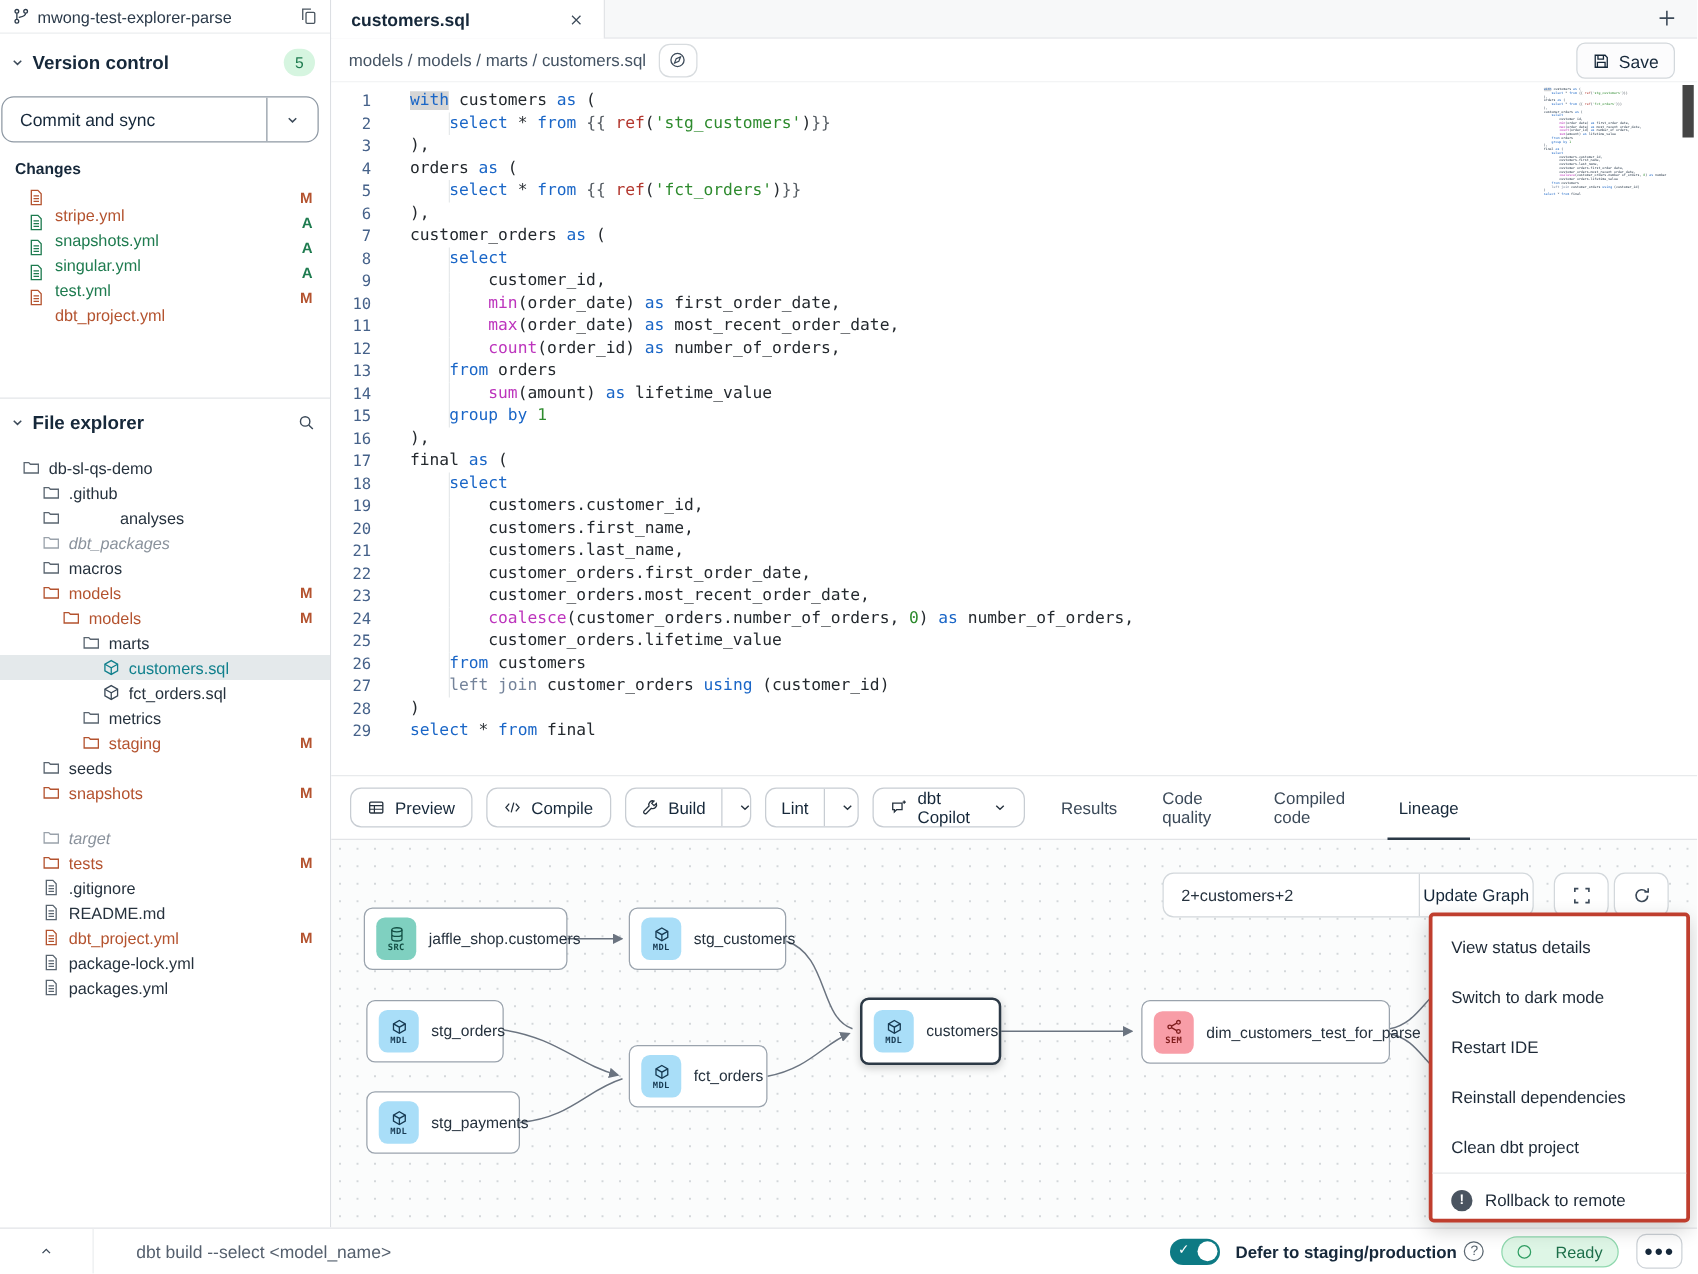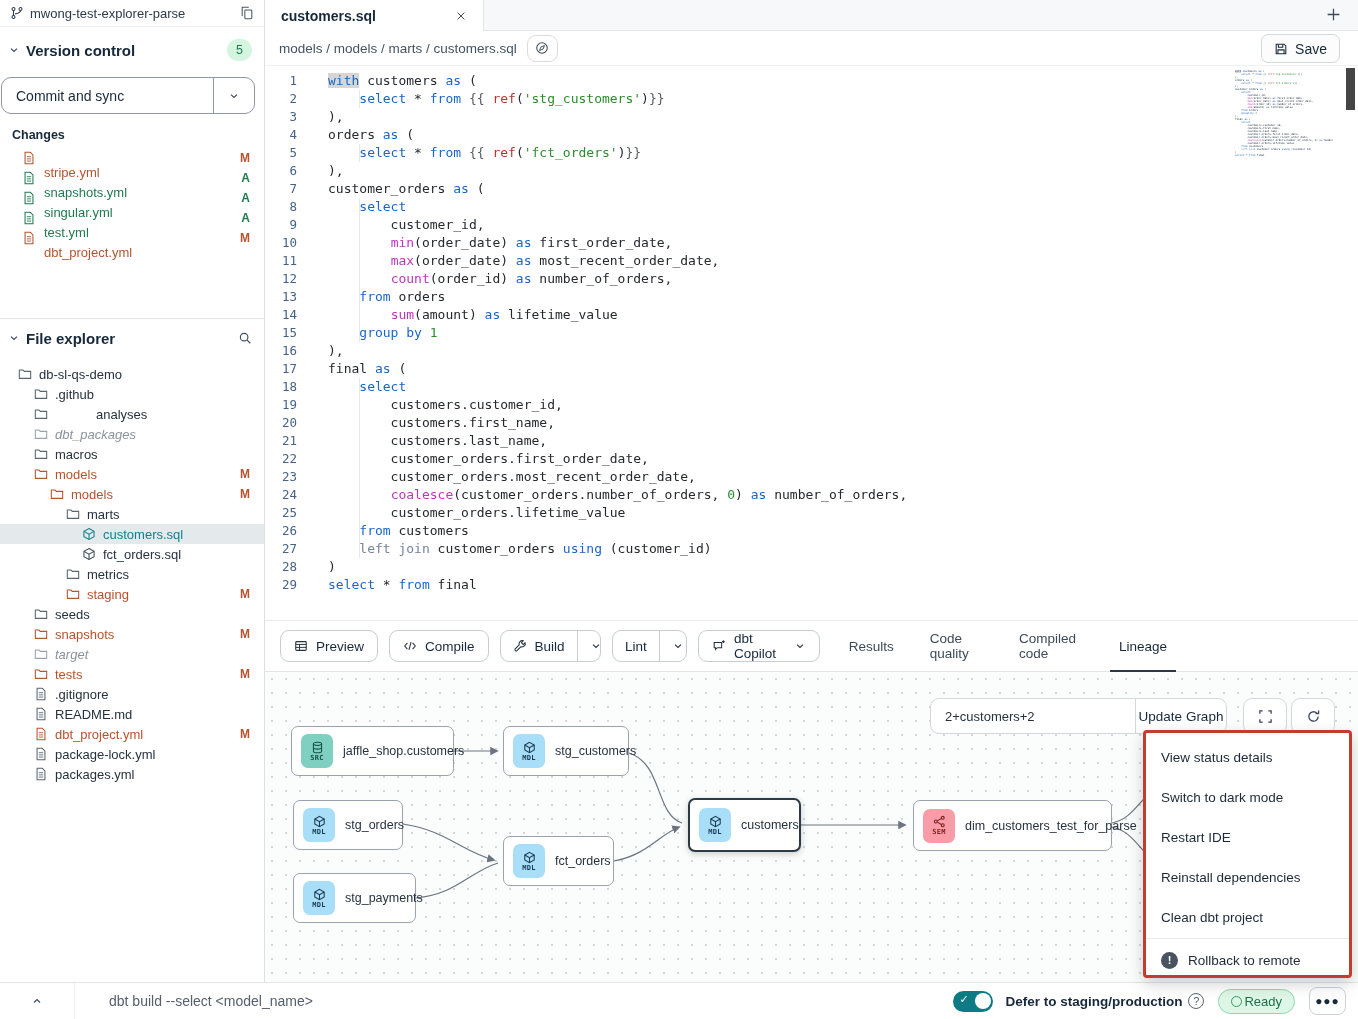--- a/index.html
+++ b/index.html
@@ -114,21 +114,21 @@
   
   .statusbar { position:absolute; left:0; top:982px; width:1358px; height:37px; border-top:1px solid #e2e4e7; background:#fff; display:flex; align-items:center; }
   .sb-caret { width:75px; height:100%; border-right:1px solid #eceef0; display:flex; align-items:center; justify-content:center; color:#3c4a59; }
   .cmd { padding-left:34px; font-size:14px; color:#55606e; }
   .sb-right { margin-left:auto; display:flex; align-items:center; padding-right:12px; }
   .toggle { width:40px; height:21px; border-radius:11px; background:#0d7a84; position:relative; flex:none; }
   .toggle .check { position:absolute; left:6px; top:2px; color:#fff; font-size:11px; }
   .toggle .knob { position:absolute; right:2.5px; top:2.5px; width:16px; height:16px; border-radius:50%; background:#fff; }
   .defer-label { font-size:13.5px; font-weight:bold; margin:0 6px 0 12px; color:#16283a; }
   .help { width:16px; height:16px; border-radius:50%; border:1.2px solid #5a6670; color:#5a6670; font-size:11px; display:flex; align-items:center; justify-content:center; }
-  .ready { height:25px; border-radius:13px; background:#def6e6; border:1px solid #8fd8ae; display:flex; align-items:center; gap:2px; padding:0 12px; font-size:13px; color:#1d6f4a; margin:0 14px; }
+  .ready { height:25px; border-radius:13px; background:#def6e6; border:1px solid #8fd8ae; display:flex; align-items:center; gap:19px; padding:0 12px; font-size:13px; color:#1d6f4a; margin:0 14px; }
   .ready-circle { width:11px; height:11px; border-radius:50%; border:1.5px solid #2f9e63; }
   .dots-btn { width:37px; height:28px; border:1px solid #cdd2d7; border-radius:8px; display:flex; align-items:center; justify-content:center; color:#16283a; font-size:12px; letter-spacing:1px; background:#fff; }
 </style>
 </head>
 <body>
 
 <div class="app">
 
   <div class="sidebar">
     <div class="sb-top">
@@ -355,21 +355,21 @@
         </div>
         <div class="tree-row type-folder mod" style="padding-left: 34px;">
           <span class="icw">
             <svg viewBox="0 0 16 16">
               <path d="M1.5 13V3.5h4.2L7.2 5h7.3v8z" fill="none" stroke="currentColor" stroke-width="1.2"></path>
             </svg>
           </span>
           <span class="tree-label">snapshots</span>
           <span class="tree-status">M</span>
         </div>
-        <div class="tree-row type-folder muted" style="padding-left: 34px;">
+        <div class="tree-row type-folder muted" style="padding-left: 34px; margin-top: 16px;">
           <span class="icw">
             <svg viewBox="0 0 16 16">
               <path d="M1.5 13V3.5h4.2L7.2 5h7.3v8z" fill="none" stroke="currentColor" stroke-width="1.2"></path>
             </svg>
           </span>
           <span class="tree-label">target</span>
         </div>
         <div class="tree-row type-folder mod" style="padding-left: 34px;">
           <span class="icw">
             <svg viewBox="0 0 16 16">

